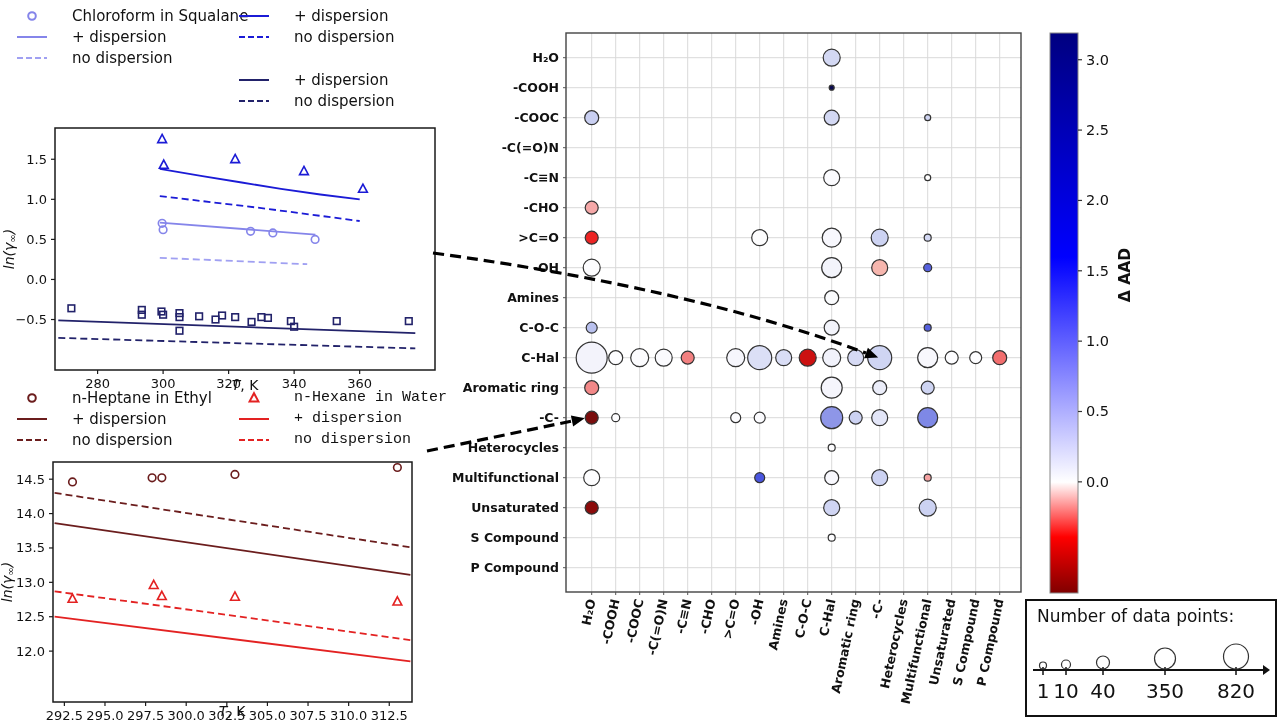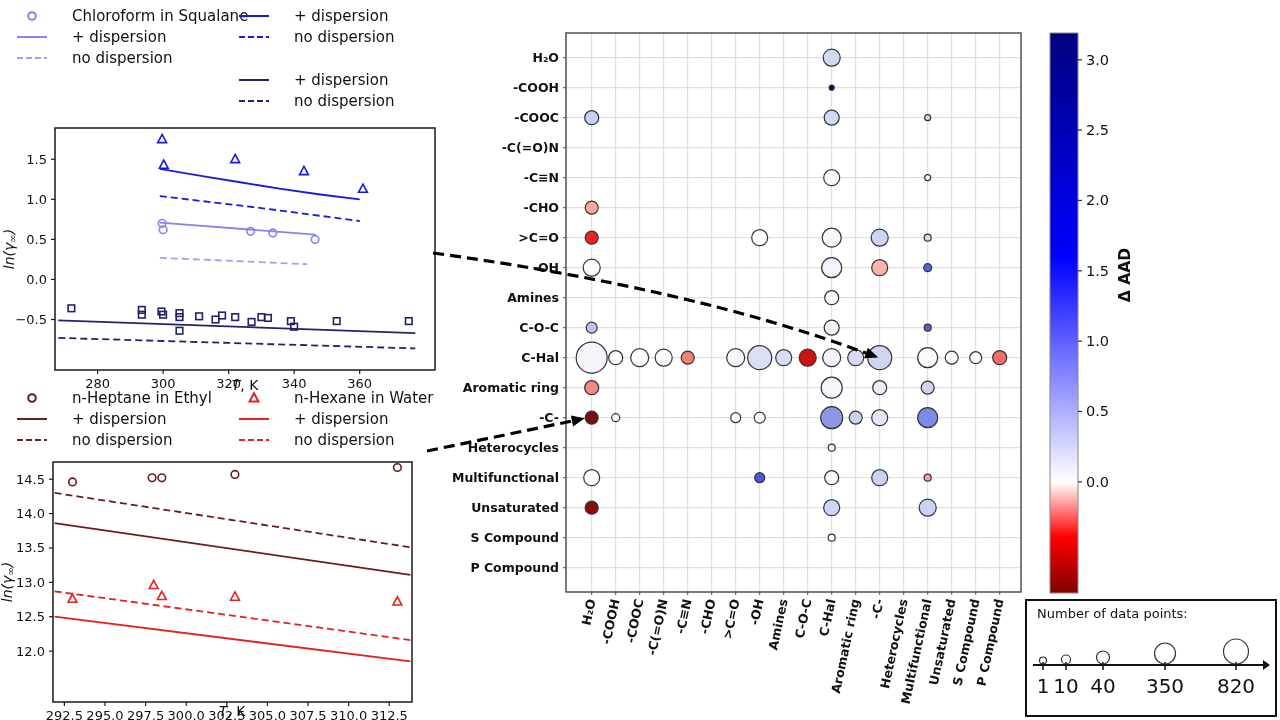--- a/index.html
+++ b/index.html
@@ -3,21 +3,21 @@
 <meta charset="utf-8">
 <style>
   html,body{margin:0;padding:0;background:#ffffff;}
   .canvas{position:relative;width:1280px;height:720px;background:#fff;overflow:hidden;
           font-family:"DejaVu Sans","Liberation Sans",sans-serif;color:#111;}
   .abs{position:absolute;}
   .legend-group{position:absolute;}
   .legend-row{display:flex;align-items:center;height:21px;}
   .legend-row .txt{font-size:15px;margin-left:22px;white-space:nowrap;}
   .sl-box{position:absolute;border:2.5px solid #111;background:#fff;}
-  .sl-title{font-size:13px;padding:5px 8px 0 10px;white-space:nowrap;}
+  .sl-title{font-size:17px;padding:5px 8px 0 10px;white-space:nowrap;}
   svg text{font-family:"DejaVu Sans","Liberation Sans",sans-serif;}
 </style>
 </head>
 <body>
 
 <div class="canvas">
   <div id="legend-root">
       <div class="legend-group" style="left: 14px; top: 5px;">
         <div class="legend-row">
           <svg width="36" height="16">
@@ -79,21 +79,21 @@
           </svg>
           <span class="txt">+ dispersion</span>
         </div>
         <div class="legend-row">
           <svg width="36" height="16">
             <line x1="3" y1="8" x2="33" y2="8" stroke="#6b1d1d" stroke-width="2" stroke-dasharray="6,3"></line>
           </svg>
           <span class="txt">no dispersion</span>
         </div>
       </div>
-      <div class="legend-group" style="left: 236px; top: 387px;">
+      <div class="legend-group" style="left: 236px; top: 387px; font-family: Liberation Mono, monospace;">
         <div class="legend-row">
           <svg width="36" height="16">
             <path d="M 18 3.2 L 22.4 11.4 L 13.6 11.4 Z" fill="none" stroke="#e32222" stroke-width="2"></path>
           </svg>
           <span class="txt">n-Hexane in Water</span>
         </div>
         <div class="legend-row">
           <svg width="36" height="16">
             <line x1="3" y1="8" x2="33" y2="8" stroke="#e32222" stroke-width="2" stroke-dasharray="none"></line>
           </svg>

